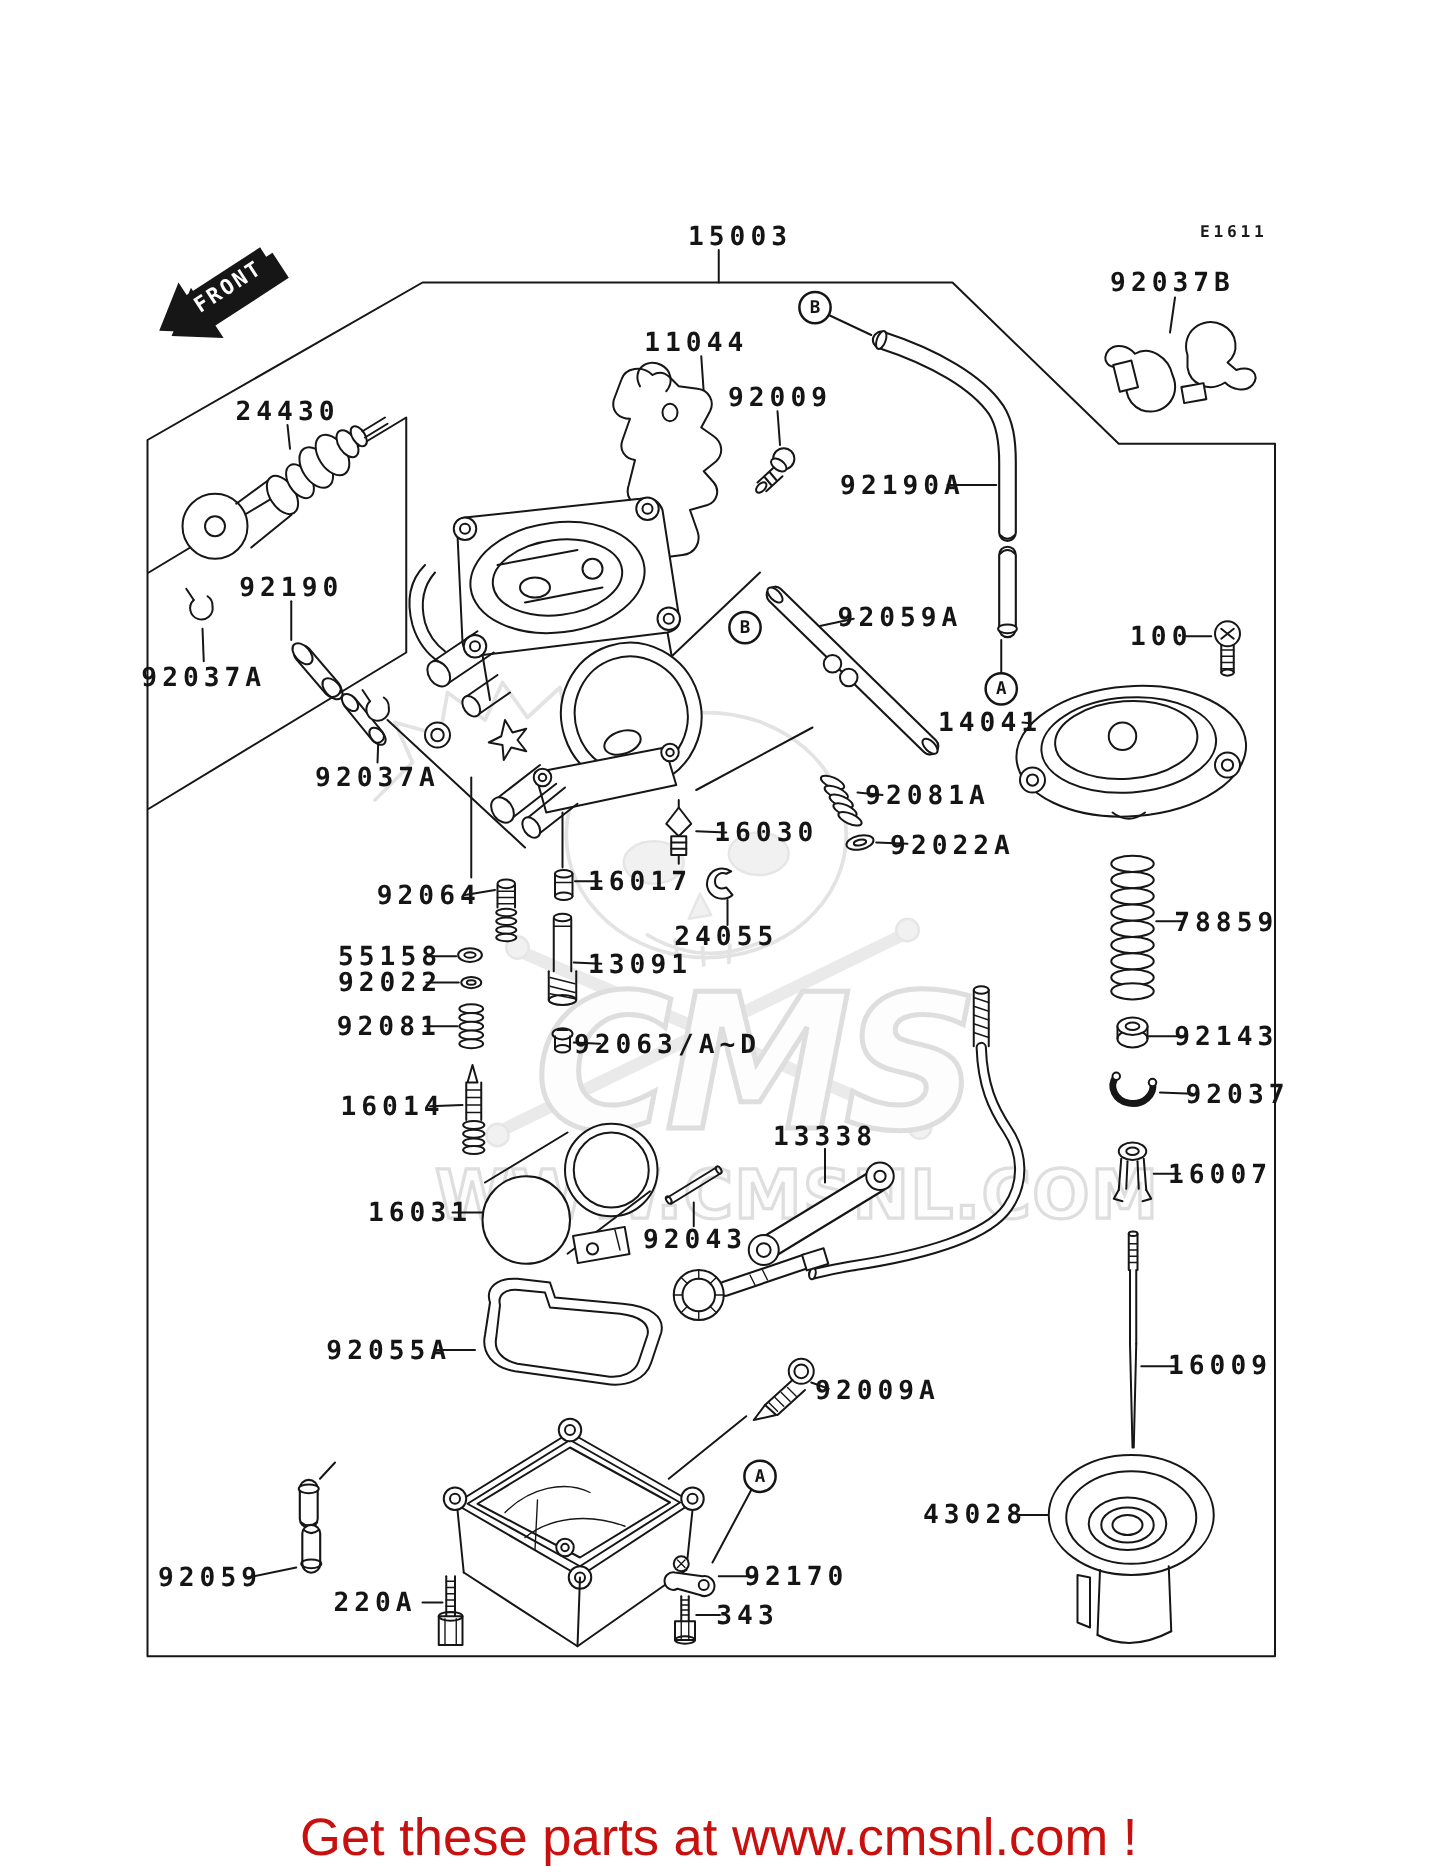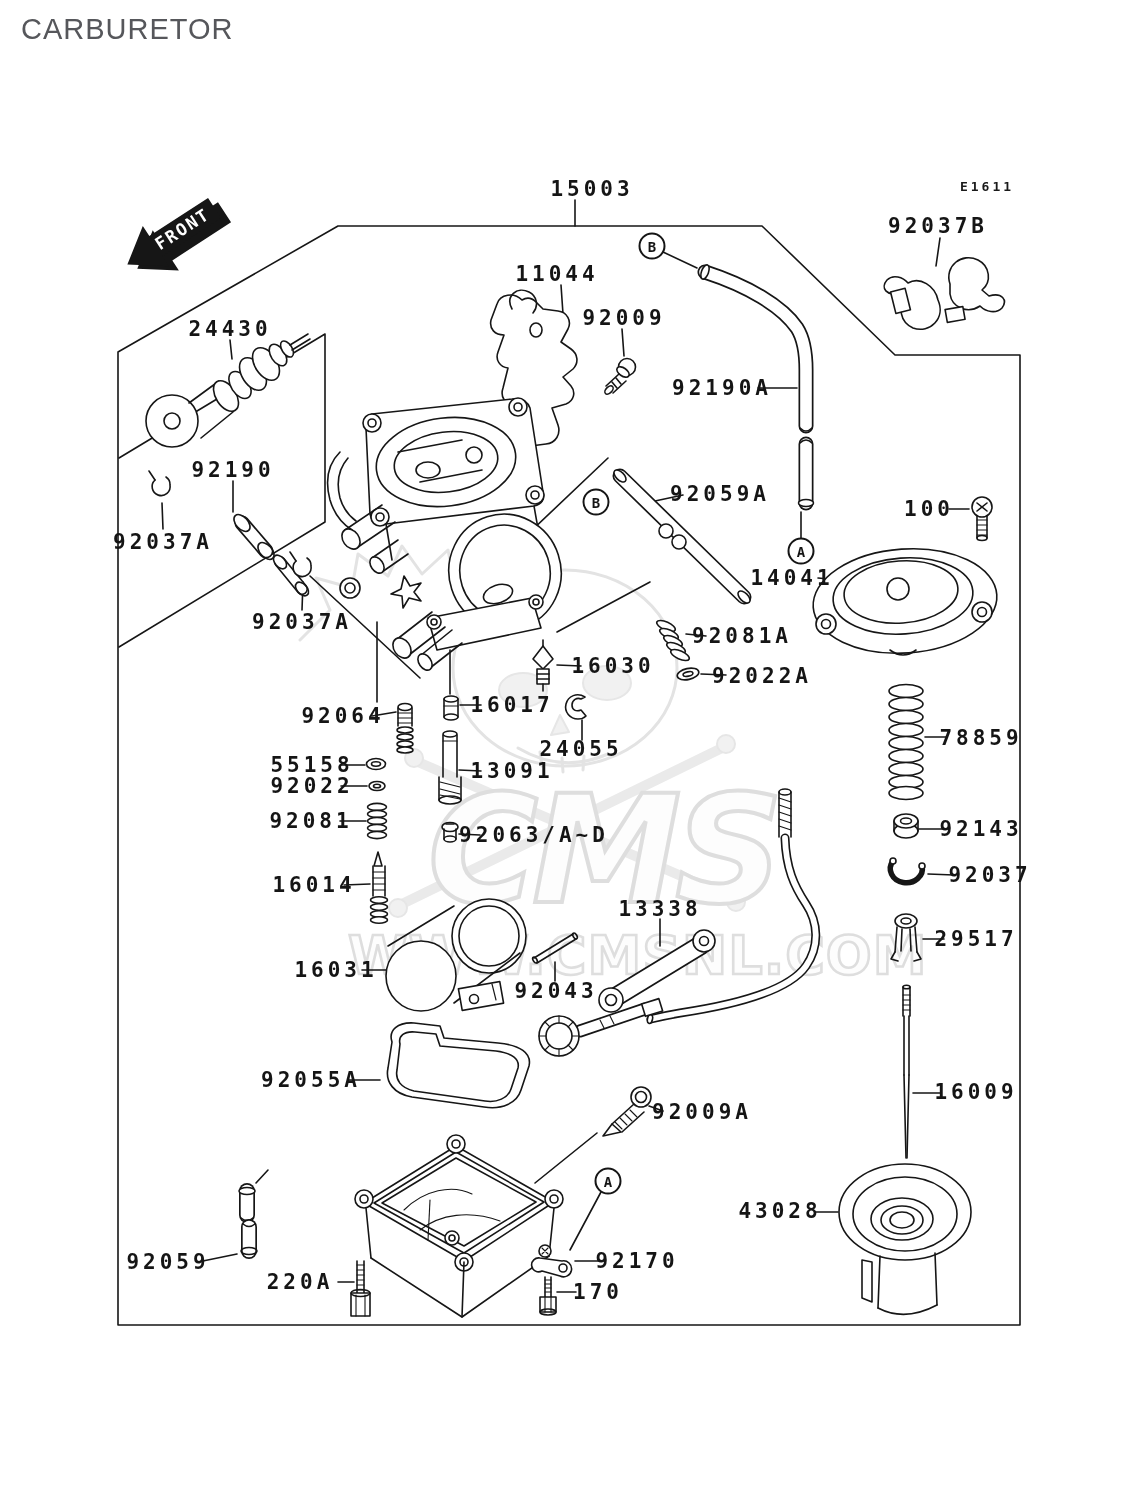--- a/index.html
+++ b/index.html
@@ -528,22 +528,22 @@
     <ellipse cx="902" cy="1220" rx="21" ry="14"></ellipse>
     <ellipse cx="902" cy="1220" rx="12" ry="8"></ellipse>
     <line x1="880" y1="1256" x2="878" y2="1308"></line>
     <line x1="935" y1="1253" x2="937" y2="1305"></line>
     <path d="M878,1308 Q905,1322 937,1305"></path>
     <path class="fw" d="M862,1260 L872,1262 L872,1302 L862,1298 Z"></path>
   </g>
 
 </svg>
 
-<div id="title">CARBURETOR</div>
 <div id="ecode">E1611</div>
+<div id="banner">Get these parts at www.cmsnl.com !</div>
 
 <div class="refcircle" style="left:652px;top:246px">B</div>
 <div class="refcircle" style="left:596px;top:502px">B</div>
 <div class="refcircle" style="left:801px;top:551px">A</div>
 <div class="refcircle" style="left:608px;top:1181px">A</div>
 
 <div class="plabel" style="left:592px;top:189px">15003</div>
 <div class="plabel" style="left:938px;top:226px">92037B</div>
 <div class="plabel" style="left:557px;top:274px">11044</div>
 <div class="plabel" style="left:624px;top:318px">92009</div>
@@ -564,25 +564,25 @@
 <div class="plabel" style="left:981px;top:738px">78859</div>
 <div class="plabel" style="left:312px;top:765px">55158</div>
 <div class="plabel" style="left:512px;top:771px">13091</div>
 <div class="plabel" style="left:312px;top:786px">92022</div>
 <div class="plabel" style="left:311px;top:821px">92081</div>
 <div class="plabel" style="left:981px;top:829px">92143</div>
 <div class="plabel" style="left:534px;top:835px">92063/A~D</div>
 <div class="plabel" style="left:990px;top:875px">92037</div>
 <div class="plabel" style="left:314px;top:885px">16014</div>
 <div class="plabel" style="left:660px;top:909px">13338</div>
-<div class="plabel" style="left:976px;top:939px">29517</div>
+<div class="plabel" style="left:976px;top:939px">16007</div>
 <div class="plabel" style="left:336px;top:970px">16031</div>
 <div class="plabel" style="left:556px;top:991px">92043</div>
 <div class="plabel" style="left:311px;top:1080px">92055A</div>
 <div class="plabel" style="left:976px;top:1092px">16009</div>
 <div class="plabel" style="left:702px;top:1112px">92009A</div>
 <div class="plabel" style="left:780px;top:1211px">43028</div>
 <div class="plabel" style="left:168px;top:1262px">92059</div>
 <div class="plabel" style="left:300px;top:1282px">220A</div>
 <div class="plabel" style="left:637px;top:1261px">92170</div>
-<div class="plabel" style="left:598px;top:1292px">170</div>
+<div class="plabel" style="left:598px;top:1292px">343</div>
 
 </div>
 
 </body></html>

